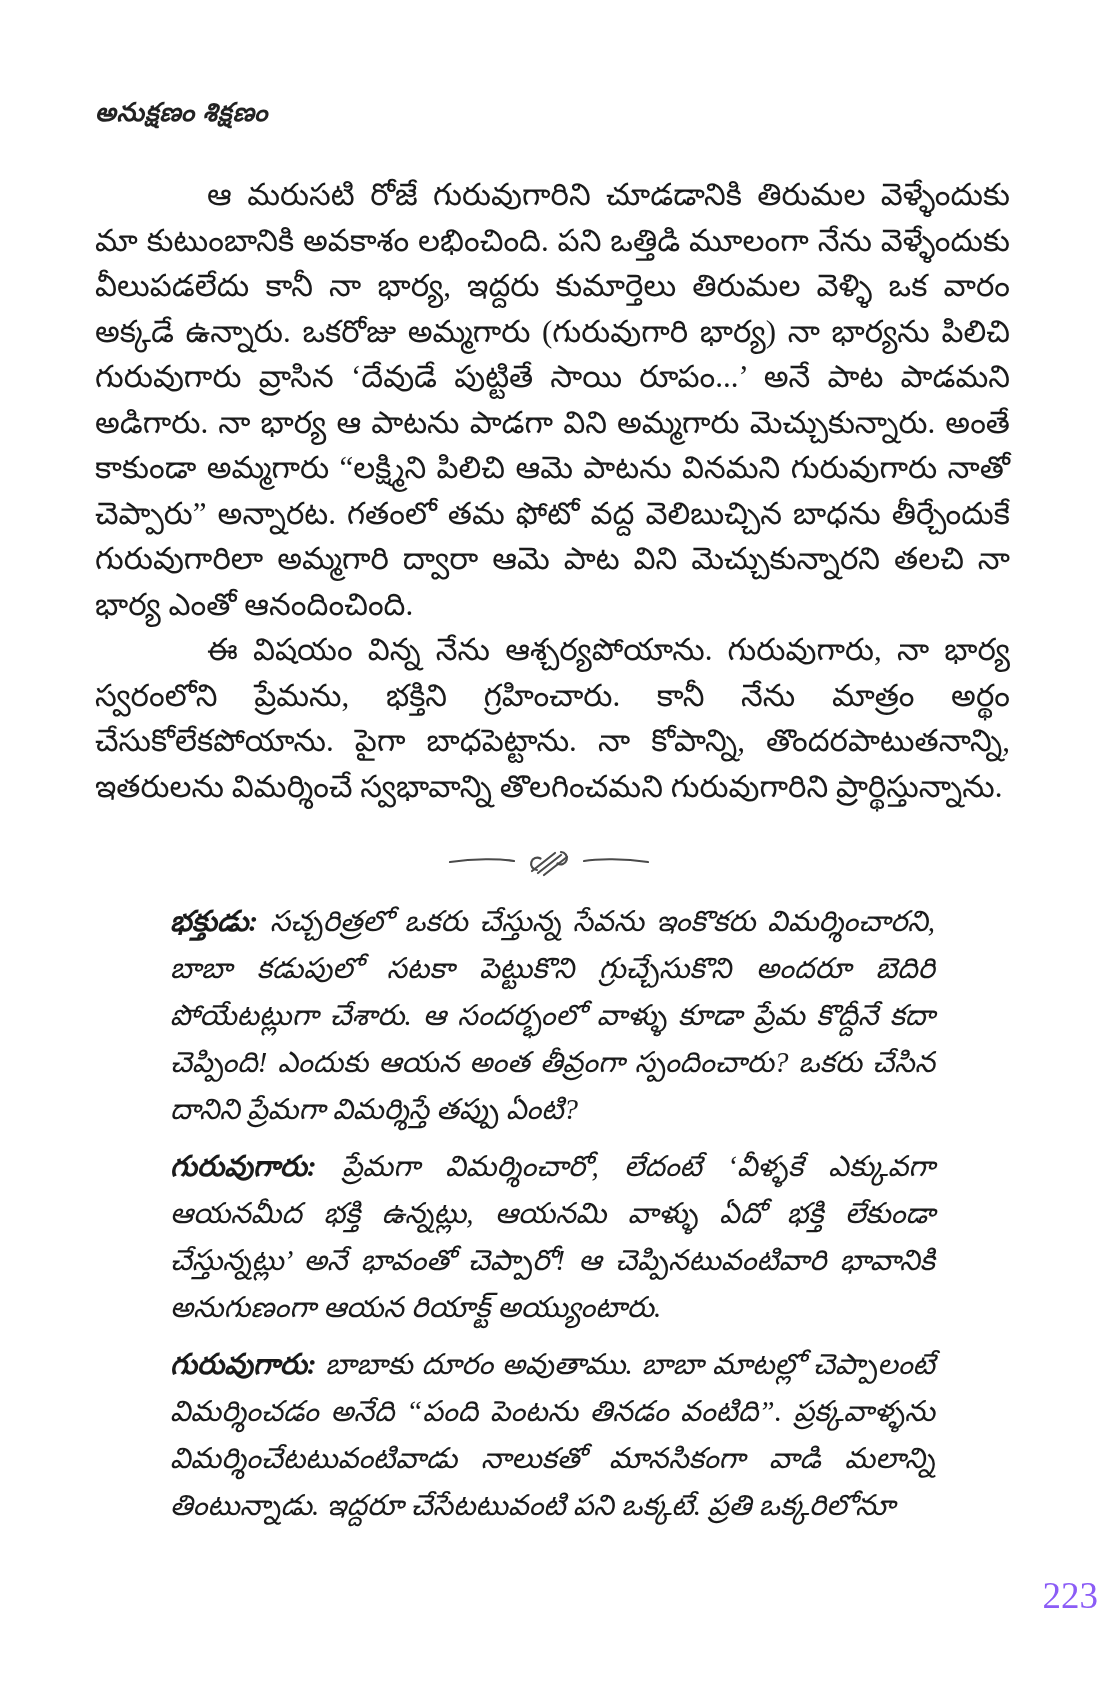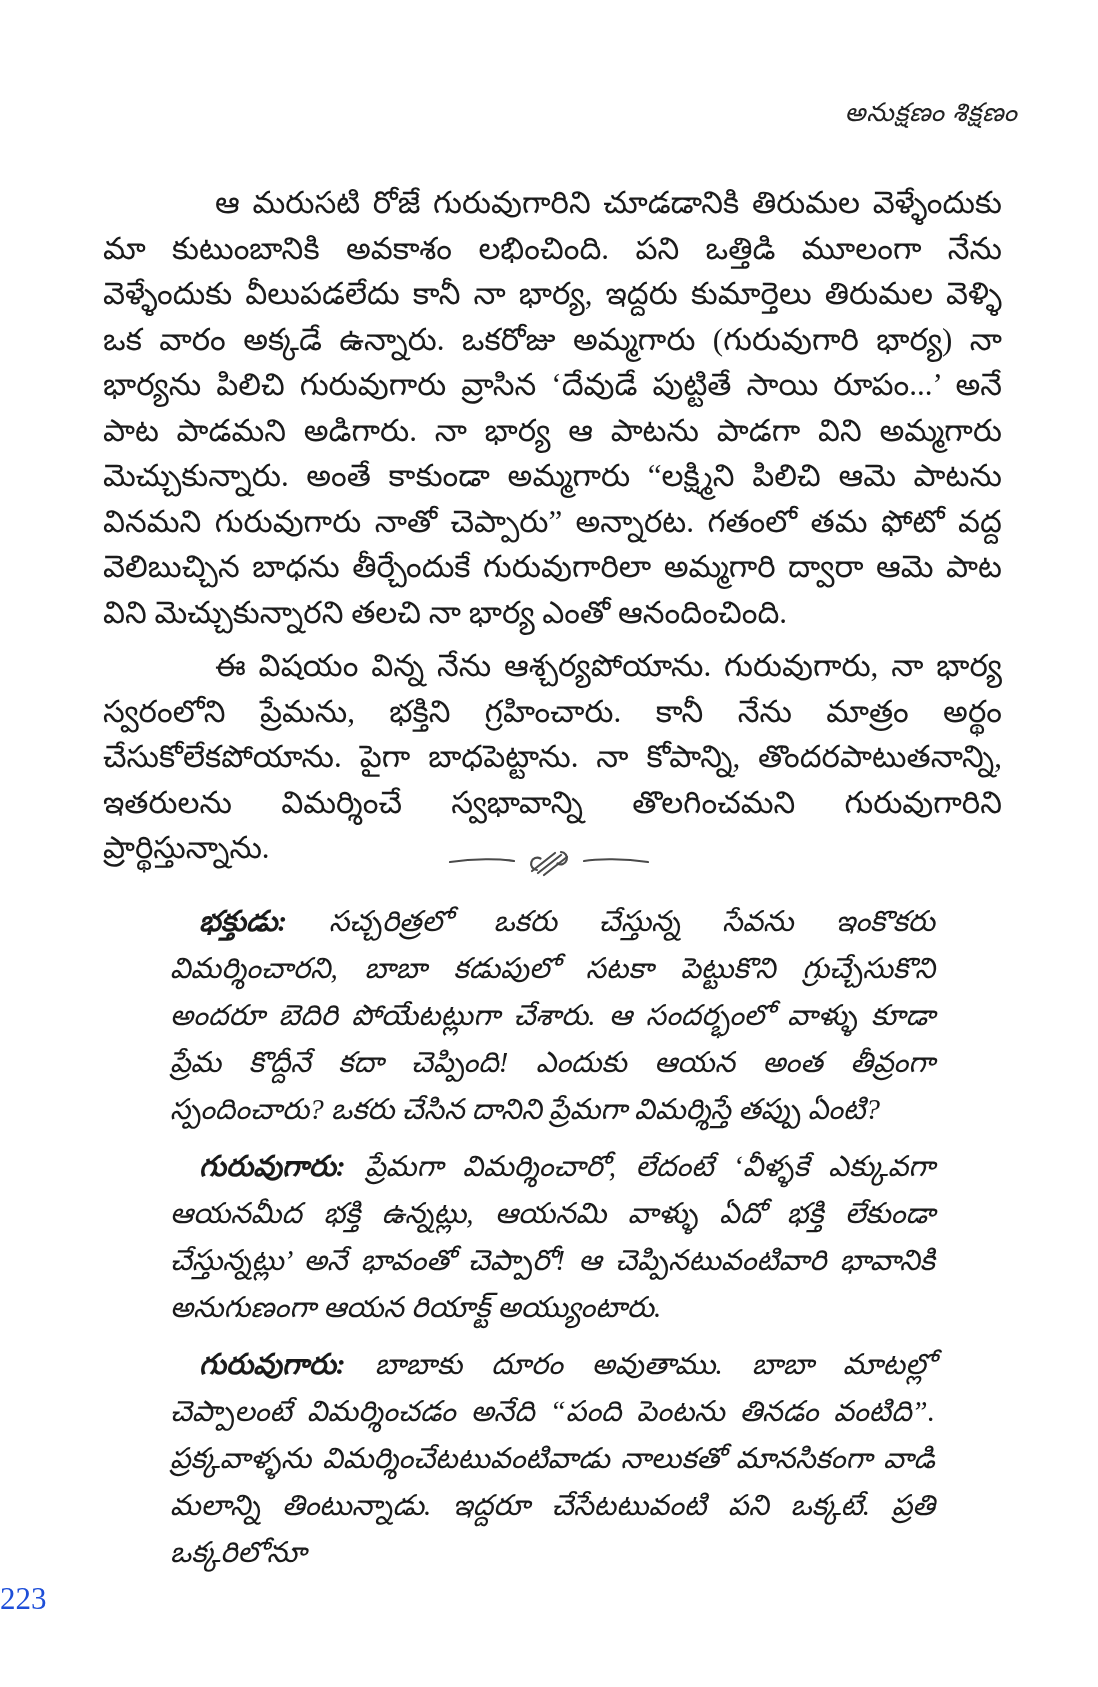--- a/index.html
+++ b/index.html
@@ -8,58 +8,58 @@
     width:1098px;height:1687px;
     background:#ffffff;
     color:#1b1b1b;
     font-family:"Liberation Serif","DejaVu Serif",serif;
     overflow:hidden;
     box-sizing:border-box;
   }
   .running-header{
     position:absolute;
     top:98px;right:80px;left:95px;
-    text-align:right;
+    text-align:left;
     font-style:italic;
-    font-weight:400;
+    font-weight:700;
     font-size:26px;
     letter-spacing:1px;
     color:#222;
   }
   .body-block{
     position:absolute;
     top:172px;left:95px;right:88px;
     font-size:31px;
     line-height:45.5px;
     text-align:justify;
   }
-  .body-block p{margin:8px;text-indent:112px;}
+  .body-block p{margin:0;text-indent:112px;}
   .divider{
     position:absolute;
     top:840px;left:0;right:0;
     display:flex;justify-content:center;
   }
   .divider svg{display:block;}
   .dialogue-block{
     position:absolute;
     top:898px;left:170px;right:163px;
     font-size:29px;
     line-height:47px;
     font-style:italic;
     text-align:justify;
   }
   .dialogue-block p{margin:0 0 10px 0;}
   .dialogue-block p.spaced{margin-top:18px;}
-  .speaker{font-weight:bold;margin-left:29px;}
+  .speaker{font-weight:bold;}
   .page-number{
     position:absolute;
     bottom:70px;left:0;right:0;
-    text-align:left;
-    font-size:31px;
-    color:#1d4ed8;
+    text-align:right;
+    font-size:37px;
+    color:#8b5cf6;
   }
 </style>
 </head>
 <body>
 
 <div class="page">
 
   <div class="running-header">అనుక్షణం శిక్షణం</div>
 
   <div class="body-block">

